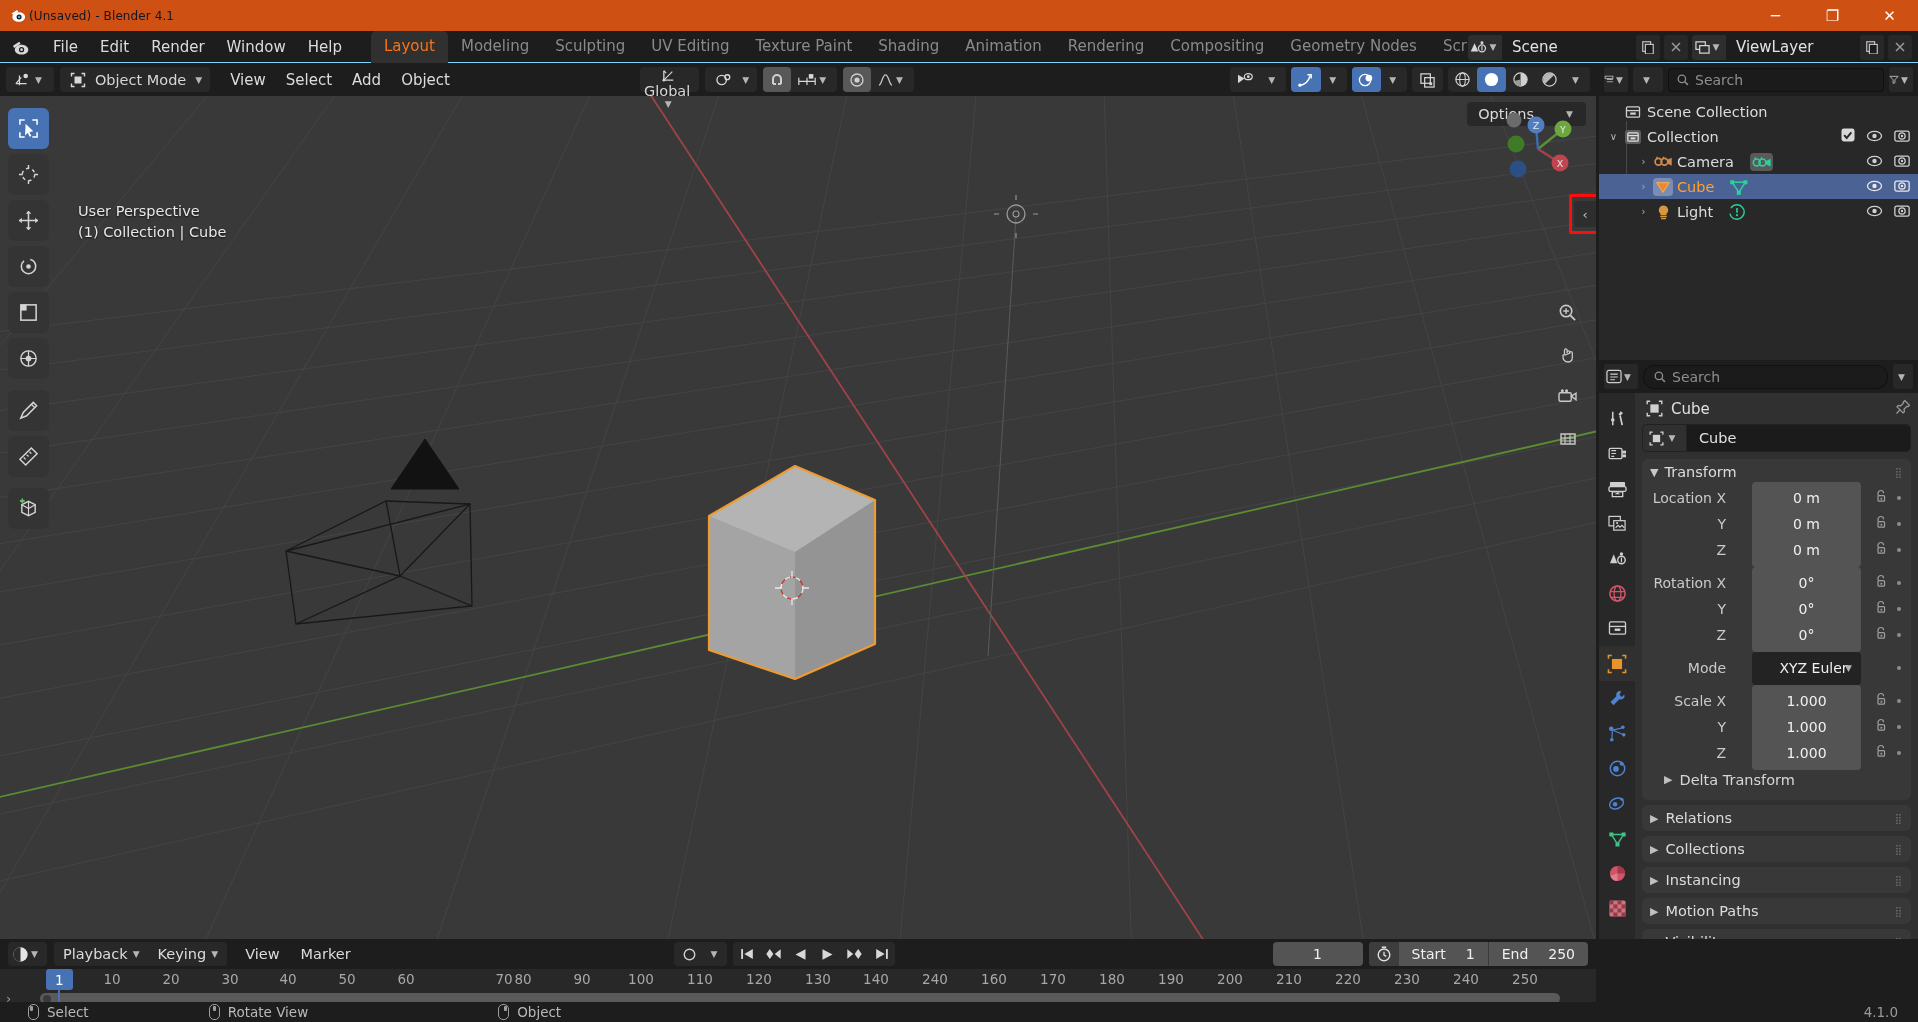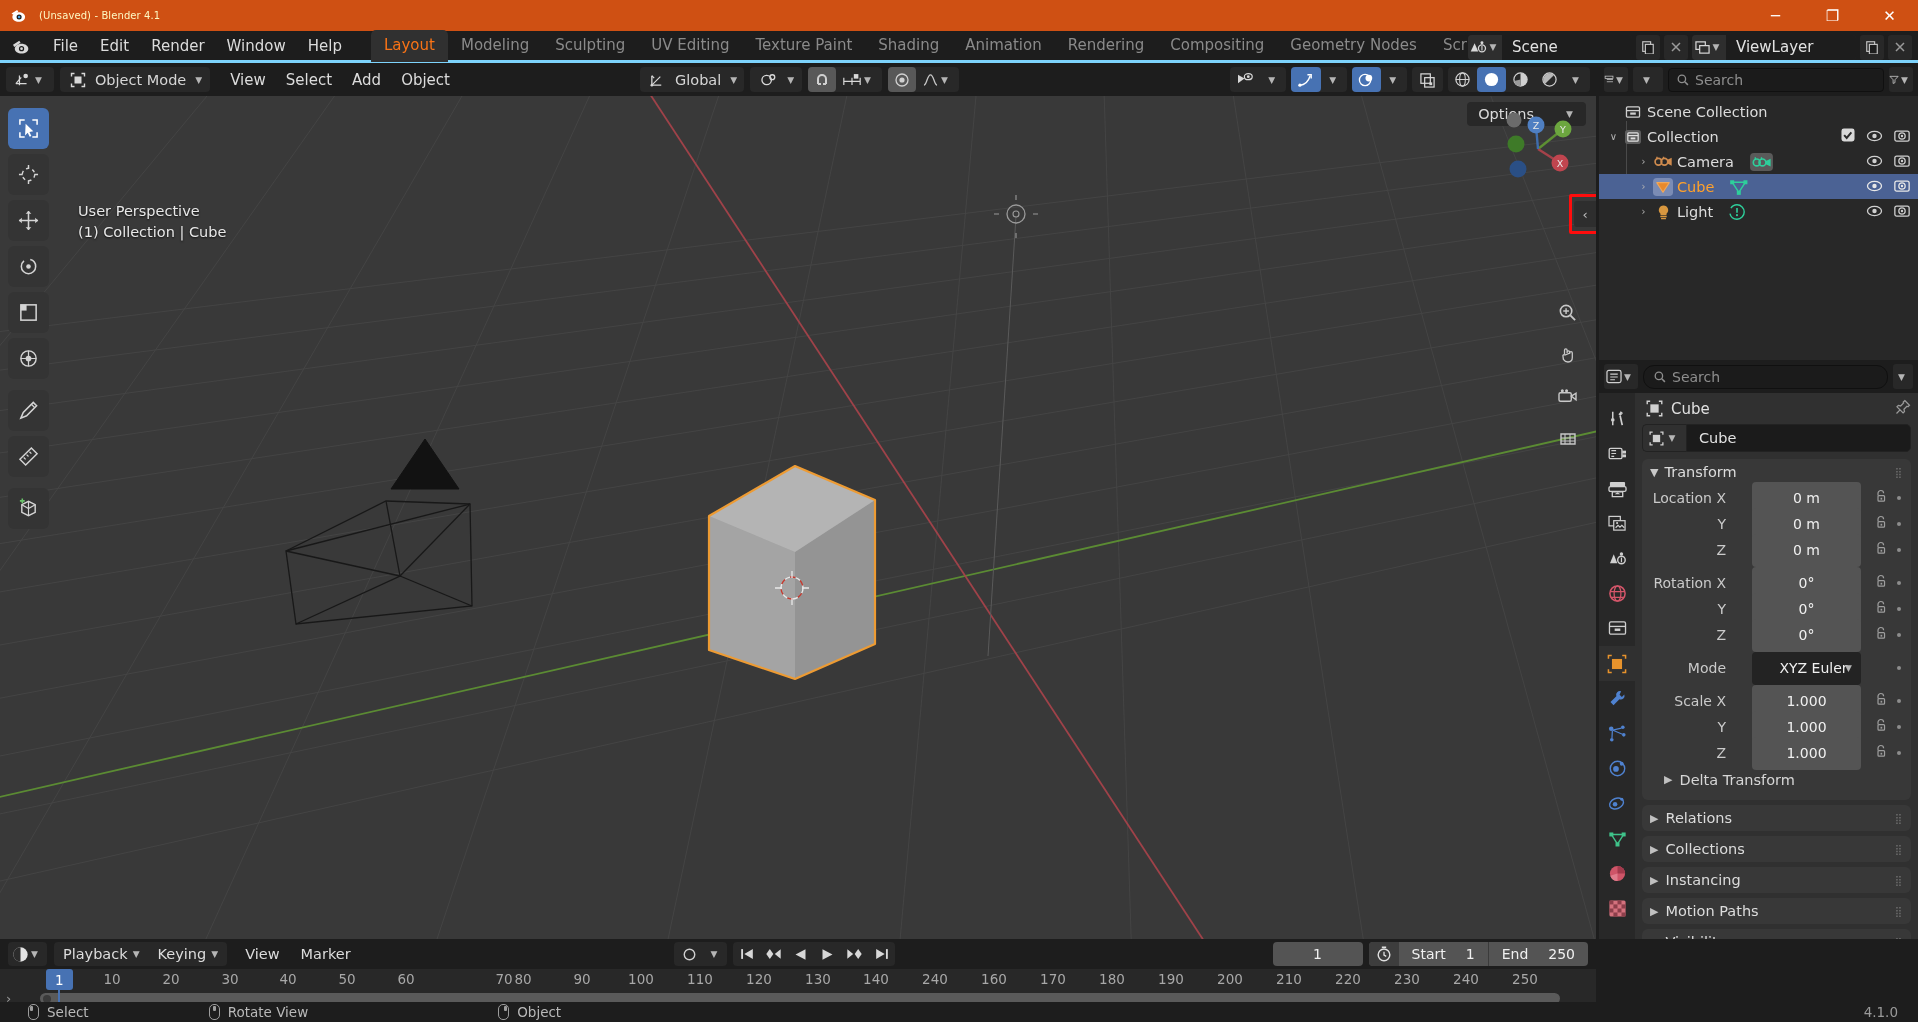--- a/index.html
+++ b/index.html
@@ -11,29 +11,29 @@
     -webkit-font-smoothing:antialiased;
   }
   .app{ position:relative; width:1918px; height:1022px; }
 
   
   .titlebar{
     position:absolute; left:0; top:0; width:1918px; height:31px;
     background:#cf5013; display:flex; align-items:center;
   }
   .tb-logo{ margin-left:9px; width:20px; height:20px; display:flex; align-items:center; justify-content:center;}
-  .tb-title{ margin-left:10px; font-size:10px; color:#fef9c3; letter-spacing:.1px; }
+  .tb-title{ font-size:12px; color:#0f172a; letter-spacing:.1px; }
   .tb-btns{ position:absolute; right:0; top:0; height:31px; display:flex; }
   .tb-btn{ width:57px; height:31px; display:flex; align-items:center; justify-content:center; color:#fff; font-size:15px;}
 
   
   .topbar{
     position:absolute; left:0; top:31px; width:1918px; height:32px;
     background:#1d1d1d; display:flex; align-items:center;
-    border-bottom:3px solid #7dd3fc;
+    border-bottom:1px solid #7dd3fc;
   }
   .tbi-logo{ margin-left:10px; width:24px; height:22px; display:flex;align-items:center;justify-content:center;}
   .menu{ display:flex; align-items:center; margin-left:8px; }
   .menu-item{ padding:4px 11px; font-size:15px; color:#dcdcdc; border-radius:3px;}
   .wstabs{ display:flex; align-items:center; margin-left:18px; height:32px;}
   .wstab{
     padding:5px 13px 6px; font-size:15px; color:#8a8a8a;
     border-radius:5px 5px 0 0; height:32px; display:flex; align-items:center;
   }
   .wstab.active{ background:#303030; color:#f97316; }
@@ -305,21 +305,21 @@
         <div class="vh-btn" style="padding-left:2px;">Object Mode</div>
         <span class="chev">▼</span>
       </div>
       <div class="vh-sep"></div>
       <div class="vh-menu">View</div>
       <div class="vh-menu">Select</div>
       <div class="vh-menu">Add</div>
       <div class="vh-menu">Object</div>
 
       <div style="position:absolute; left:640px; display:flex; align-items:center; gap:6px;">
-        <div class="vh-grp" style="margin-left:0; padding:0 2px;">
+        <div class="vh-grp" style="margin-left:0; padding:0 2px;flex-direction:column;">
           <div class="vh-btn">
             <svg width="17" height="16" viewBox="0 0 18 17">
                 <path d="M3 14V4M3 14h10" stroke="#d8d8d8" stroke-width="1.4"></path>
                 <path d="M3 4l2.5 2.5M3 14l9-9" stroke="#d8d8d8" stroke-width="1.2"></path>
                 <circle cx="3" cy="14" r="1.4" fill="#d8d8d8"></circle>
               </svg>
           </div>
           <div class="vh-btn" style="padding-left:2px;">Global</div>
           <span class="chev">▼</span>
         </div>

